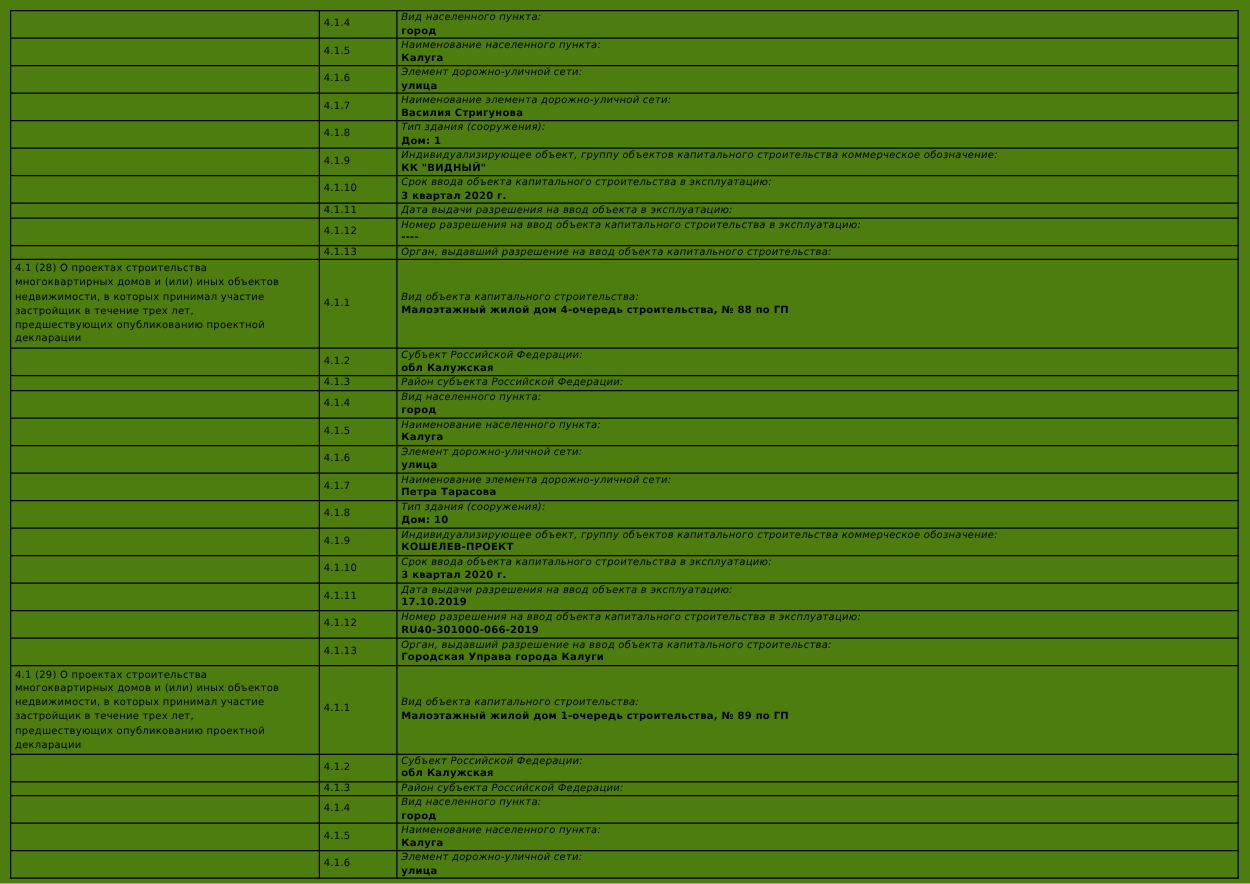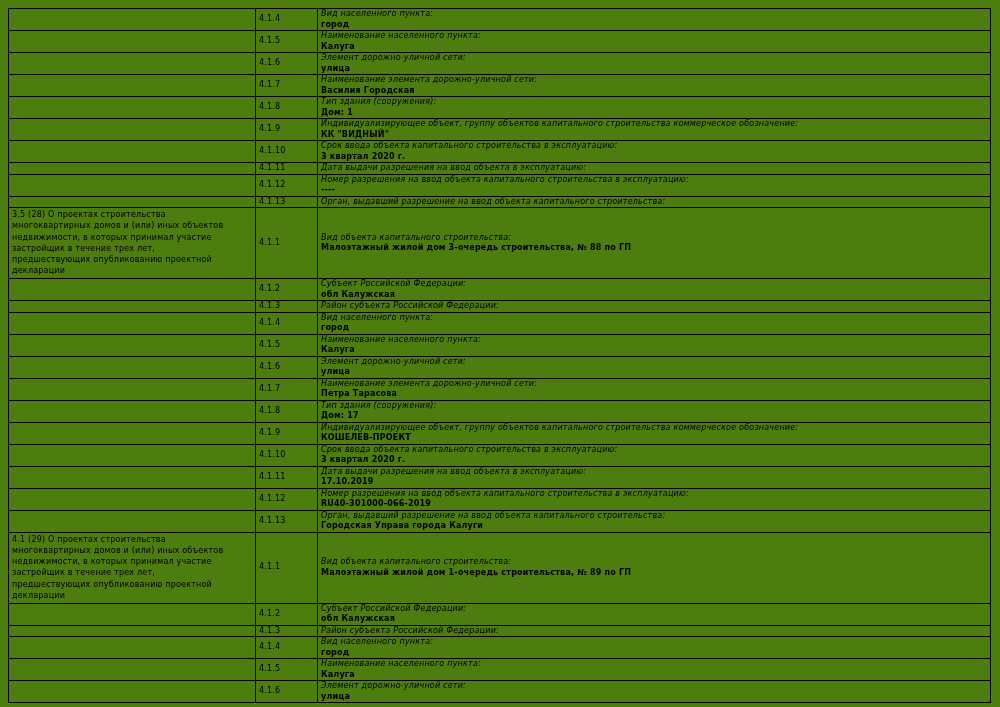--- a/index.html
+++ b/index.html
@@ -100,21 +100,21 @@
   </tr>
         <tr class="doc-row row-two">
     <td class="cell-section">
       <div class="section-text"></div>
     </td>
     <td class="cell-num">
       <span>4.1.7</span>
     </td>
     <td class="cell-content">
       <div class="field-label">Наименование элемента дорожно-уличной сети:</div>
-      <div class="value-line"><span class="value-prefix"></span><span class="value">Василия Городская</span></div>
+      <div class="value-line"><span class="value-prefix"></span><span class="value">Василия Стригунова</span></div>
     </td>
   </tr>
         <tr class="doc-row row-two">
     <td class="cell-section">
       <div class="section-text"></div>
     </td>
     <td class="cell-num">
       <span>4.1.8</span>
     </td>
     <td class="cell-content">
@@ -177,33 +177,33 @@
     <td class="cell-num">
       <span>4.1.13</span>
     </td>
     <td class="cell-content">
       <div class="field-label">Орган, выдавший разрешение на ввод объекта капитального строительства:</div>
 
     </td>
   </tr>
         <tr class="doc-row row-tall">
     <td class="cell-section">
-      <div class="section-text">3.5 (28) О проектах строительства
+      <div class="section-text">4.1 (28) О проектах строительства
 многоквартирных домов и (или) иных объектов
 недвижимости, в которых принимал участие
 застройщик в течение трех лет,
 предшествующих опубликованию проектной
 декларации</div>
     </td>
     <td class="cell-num">
       <span>4.1.1</span>
     </td>
     <td class="cell-content">
       <div class="field-label">Вид объекта капитального строительства:</div>
-      <div class="value-line"><span class="value-prefix"></span><span class="value">Малоэтажный жилой дом 3-очередь строительства, № 88 по ГП</span></div>
+      <div class="value-line"><span class="value-prefix"></span><span class="value">Малоэтажный жилой дом 4-очередь строительства, № 88 по ГП</span></div>
     </td>
   </tr>
         <tr class="doc-row row-two">
     <td class="cell-section">
       <div class="section-text"></div>
     </td>
     <td class="cell-num">
       <span>4.1.2</span>
     </td>
     <td class="cell-content">
@@ -273,21 +273,21 @@
   </tr>
         <tr class="doc-row row-two">
     <td class="cell-section">
       <div class="section-text"></div>
     </td>
     <td class="cell-num">
       <span>4.1.8</span>
     </td>
     <td class="cell-content">
       <div class="field-label">Тип здания (сооружения):</div>
-      <div class="value-line"><span class="value-prefix">Дом: </span><span class="value">17</span></div>
+      <div class="value-line"><span class="value-prefix">Дом: </span><span class="value">10</span></div>
     </td>
   </tr>
         <tr class="doc-row row-two">
     <td class="cell-section">
       <div class="section-text"></div>
     </td>
     <td class="cell-num">
       <span>4.1.9</span>
     </td>
     <td class="cell-content">

